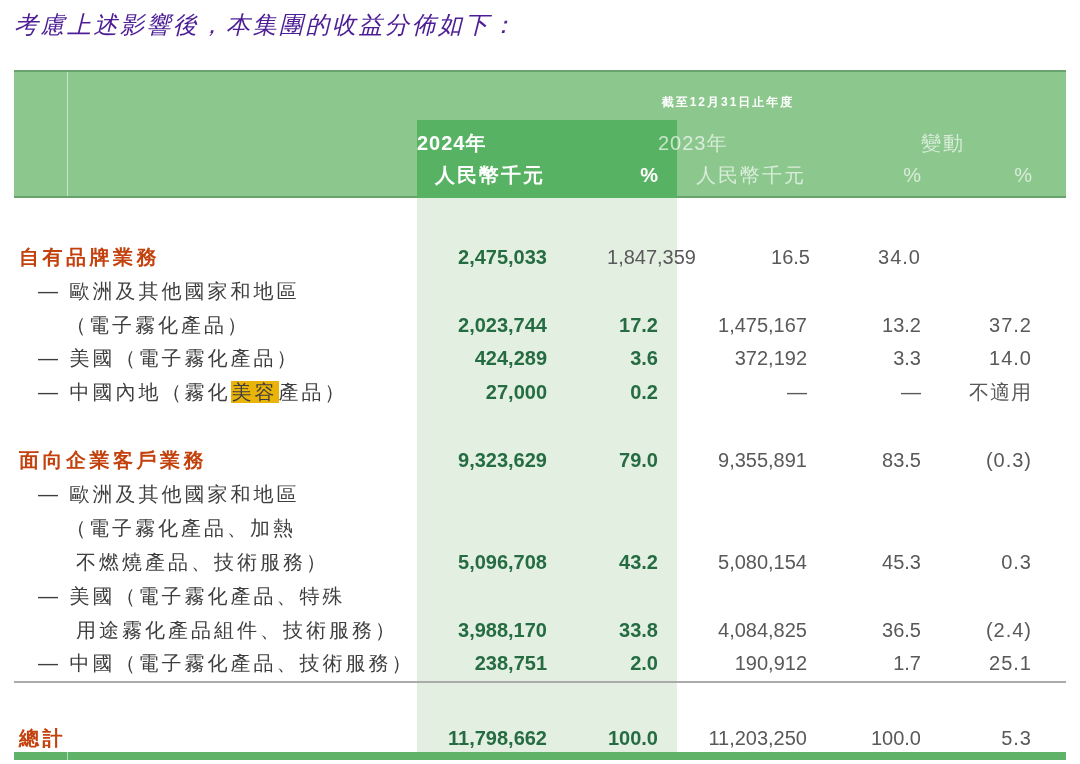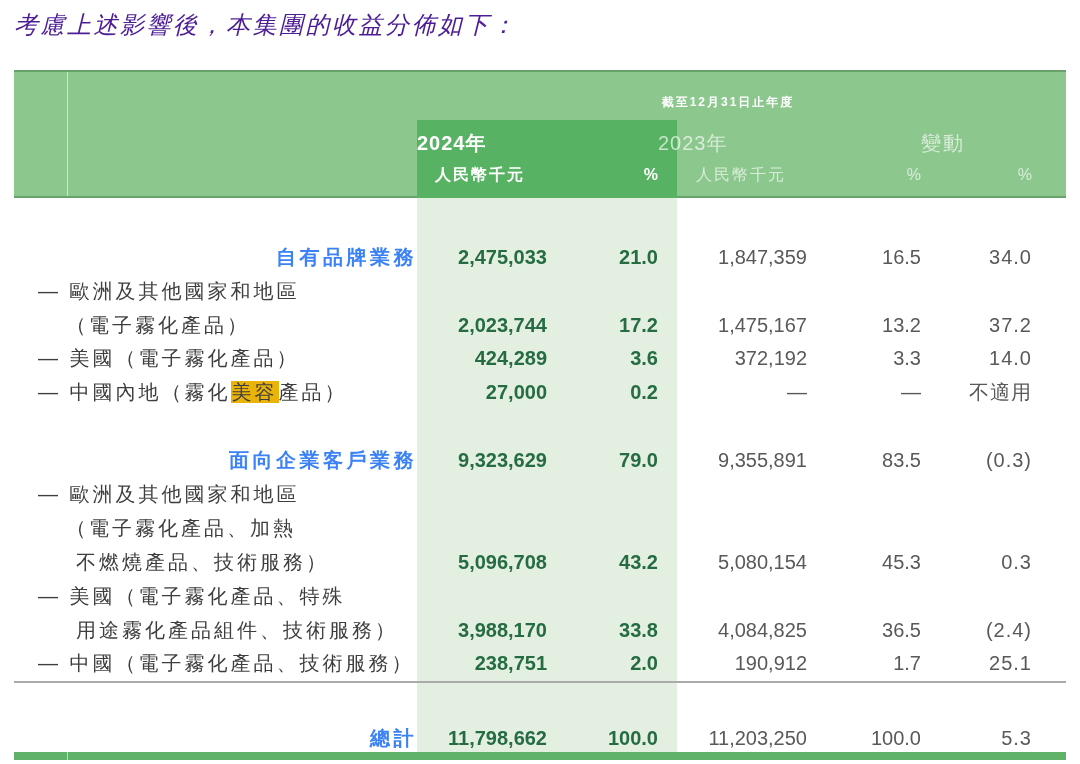--- a/index.html
+++ b/index.html
@@ -28,33 +28,33 @@
     position:absolute; left:403px; top:15px; width:622px; height:34px; line-height:34px;
     text-align:center; color:#ffffff; font-weight:bold; font-size:12px; letter-spacing:2px;
   }
   .yr { position:absolute; top:56px; height:34px; line-height:34px; text-align:left;
         font-size:20px; letter-spacing:1px; white-space:nowrap; }
   .yr2024 { left:403px; width:160px; color:#ffffff; font-weight:bold; }
   .yr2023 { left:644px; width:179px; color:rgba(255,255,255,0.66); }
   .yrchg  { left:907px; width:112px; color:rgba(255,255,255,0.66); letter-spacing:2px; }
 
   .units { position:absolute; left:0; top:88px; width:1052px; height:34px; line-height:34px;
-           display:flex; font-size:16px; white-space:nowrap; }
+           display:flex; font-size:20px; white-space:nowrap; }
   .u1 { width:403px; }
   .u2 { width:130px; padding-left:18px; color:#ffffff; font-weight:bold; letter-spacing:2px; }
   .u3 { width:111px; text-align:right; color:#ffffff; font-weight:bold; }
   .u4 { width:149px; padding-left:38px; color:rgba(255,255,255,0.66); letter-spacing:2px; }
   .u5 { width:114px; text-align:right; color:rgba(255,255,255,0.66); }
   .u6 { width:145px; text-align:right; padding-right:34px; color:rgba(255,255,255,0.66); }
 
   
   .r { position:absolute; left:0; width:1052px; height:34px; line-height:34px;
        display:flex; font-size:20px; white-space:nowrap; }
   .lbl { width:403px; color:#3e3e40; letter-spacing:3px; }
-  .r.main .lbl, .r.total .lbl { font-weight:bold; color:#3b82f6; letter-spacing:3.5px; padding-left:5px;text-align:right; }
+  .r.main .lbl, .r.total .lbl { font-weight:bold; color:#c2410c; letter-spacing:3.5px; padding-left:5px; }
   .r.sub  .lbl { padding-left:24px; }
   .r.cont .lbl { padding-left:62px; }
   .r.contb .lbl { padding-left:52px; }
   .n { text-align:right; letter-spacing:0; }
   .v24 { width:130px; font-weight:bold; color:#266c42;text-align:right; }
   .p24 { width:111px; font-weight:bold; color:#266c42; }
   .v23 { width:149px; color:#59595b; }
   .p23 { width:114px; color:#59595b; }
   .chg { width:145px; padding-right:34px; color:#59595b; letter-spacing:1px; }
 
@@ -94,21 +94,20 @@
       <div class="u2">人民幣千元</div>
       <div class="u3">%</div>
       <div class="u4">人民幣千元</div>
       <div class="u5">%</div>
       <div class="u6">%</div>
     </div>
 
     <div class="r r0 main">
       <div class="lbl">自有品牌業務</div>
       <div class="n v24">2,475,033</div>
-      <div class="n p24">21.0</div>
       <div class="n v23">1,847,359</div>
       <div class="n p23">16.5</div>
       <div class="n chg">34.0</div>
     </div>
 
     <div class="r r1 sub">
       <div class="lbl">— 歐洲及其他國家和地區</div>
     </div>
 
     <div class="r r2 contb">

